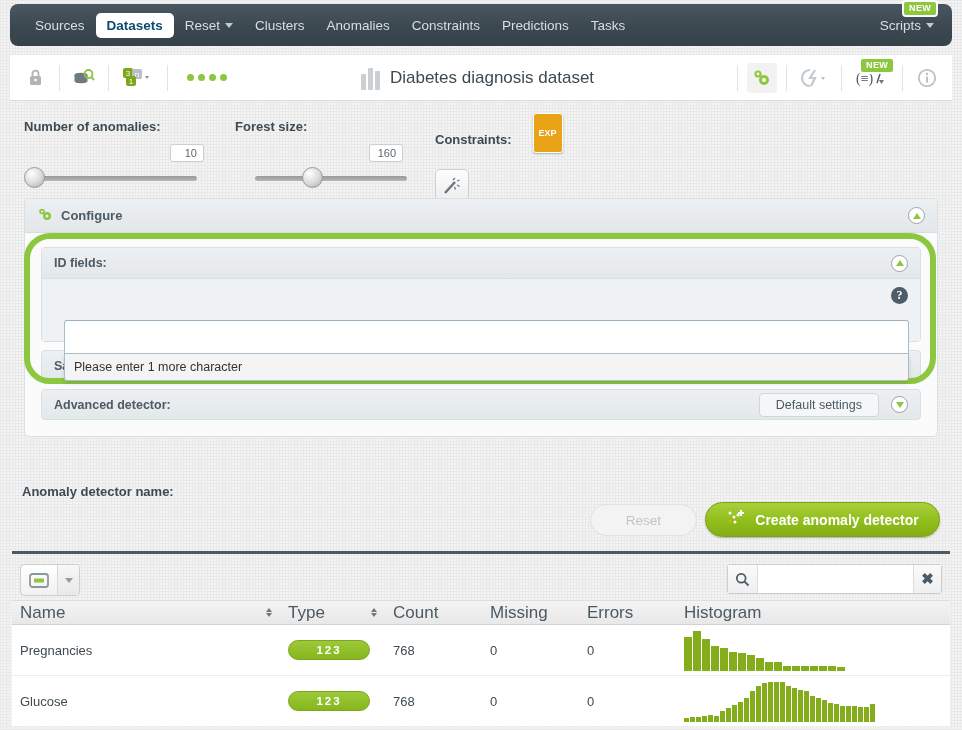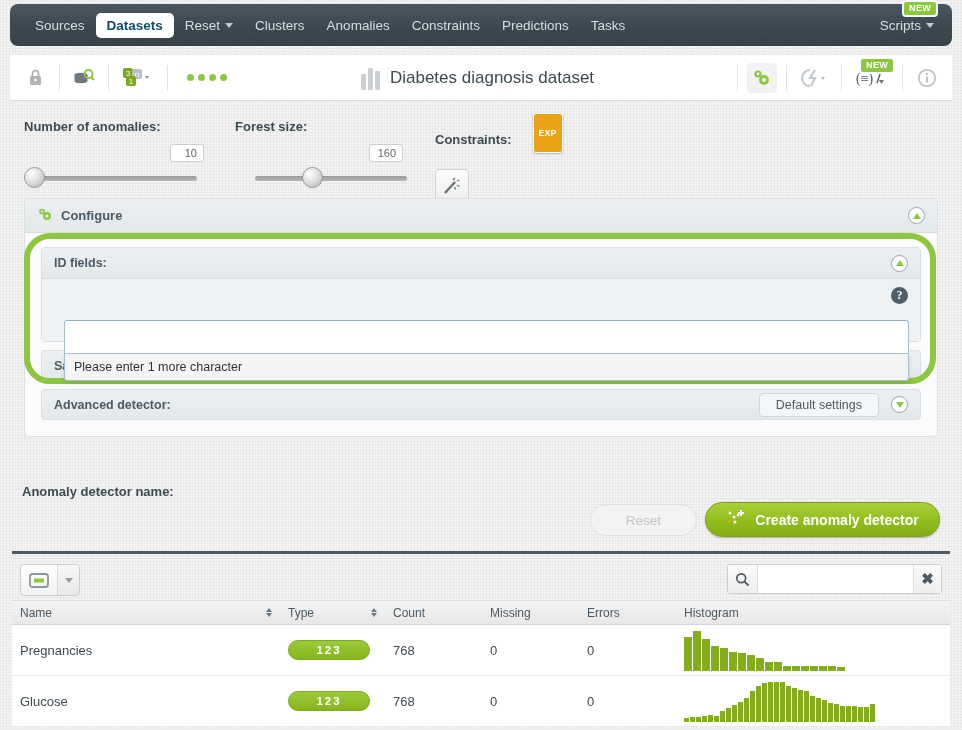--- a/index.html
+++ b/index.html
@@ -226,21 +226,21 @@
     font-family: "Liberation Sans", sans-serif; }
   .search-clear { width: 28px; display:flex;align-items:center;justify-content:center;
     background: linear-gradient(180deg,#fafafa,#efefef); border-left:1px solid #ddd; cursor:pointer;
     color:#4b5a64; font-size: 15px; font-weight: bold;}
 
   .tbl { position: absolute; left: 12px; top: 600px; width: 938px; }
   .thead {
     display: flex; height: 25px; align-items: center;
     background: linear-gradient(180deg,#f3f3f3,#e8e8e8);
     border-top: 1px solid #dedede; border-bottom: 1px solid #d2d2d2;
-    font-size: 12px; color: #4b5a64;
+    font-size: 17px; color: #4b5a64;
   }
   .th { padding: 0 8px; display: flex; align-items: center; gap: 5px; }
   .sort-ico { display: flex; flex-direction: column; gap: 1px; line-height: 0; cursor: pointer; }
   .sort-ico .tu { width:0;height:0;border-left:3.5px solid transparent;border-right:3.5px solid transparent;border-bottom:4px solid #6d7a82; }
   .sort-ico .td { width:0;height:0;border-left:3.5px solid transparent;border-right:3.5px solid transparent;border-top:4px solid #6d7a82; }
   .trow {
     display: flex; align-items: center; height: 51px;
     border-bottom: 1px solid #ececec; font-size: 13px; color: #3f4a51;
     background: #fff;
   }

